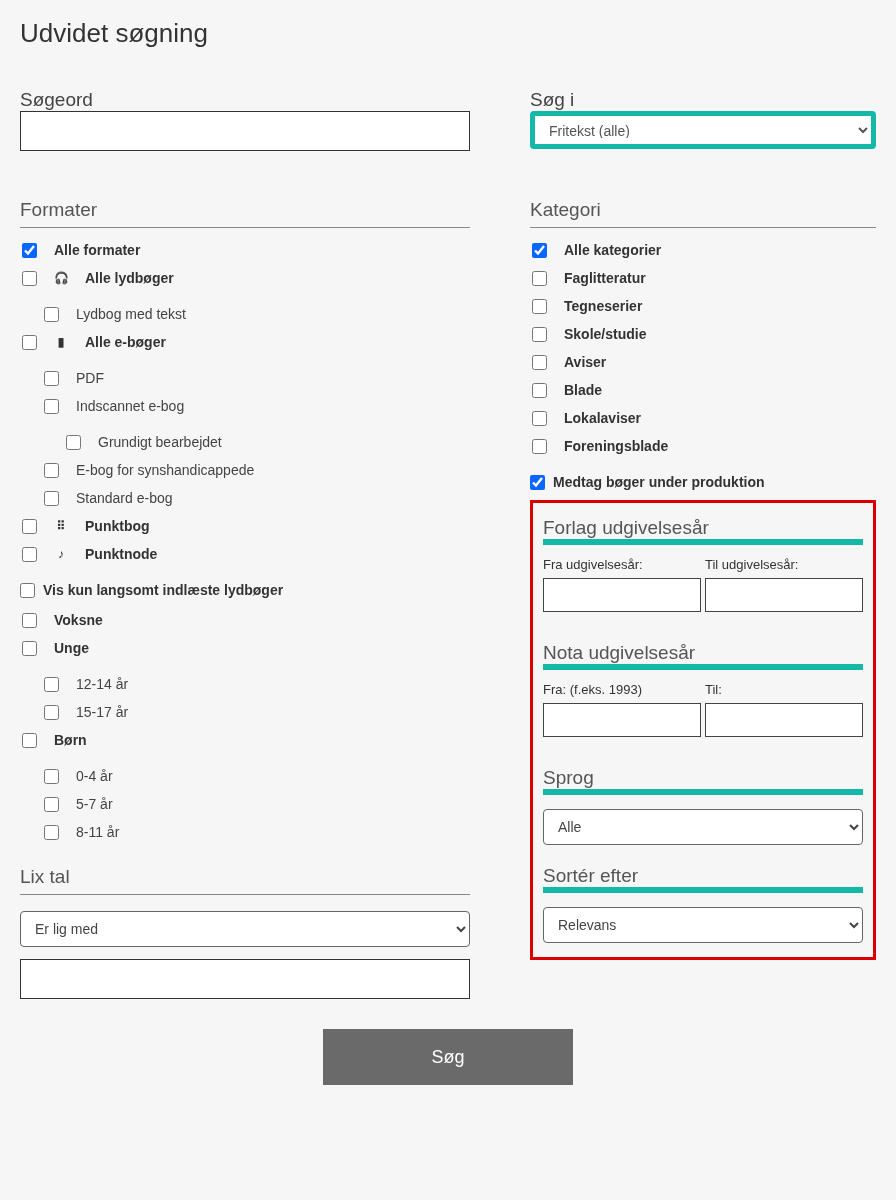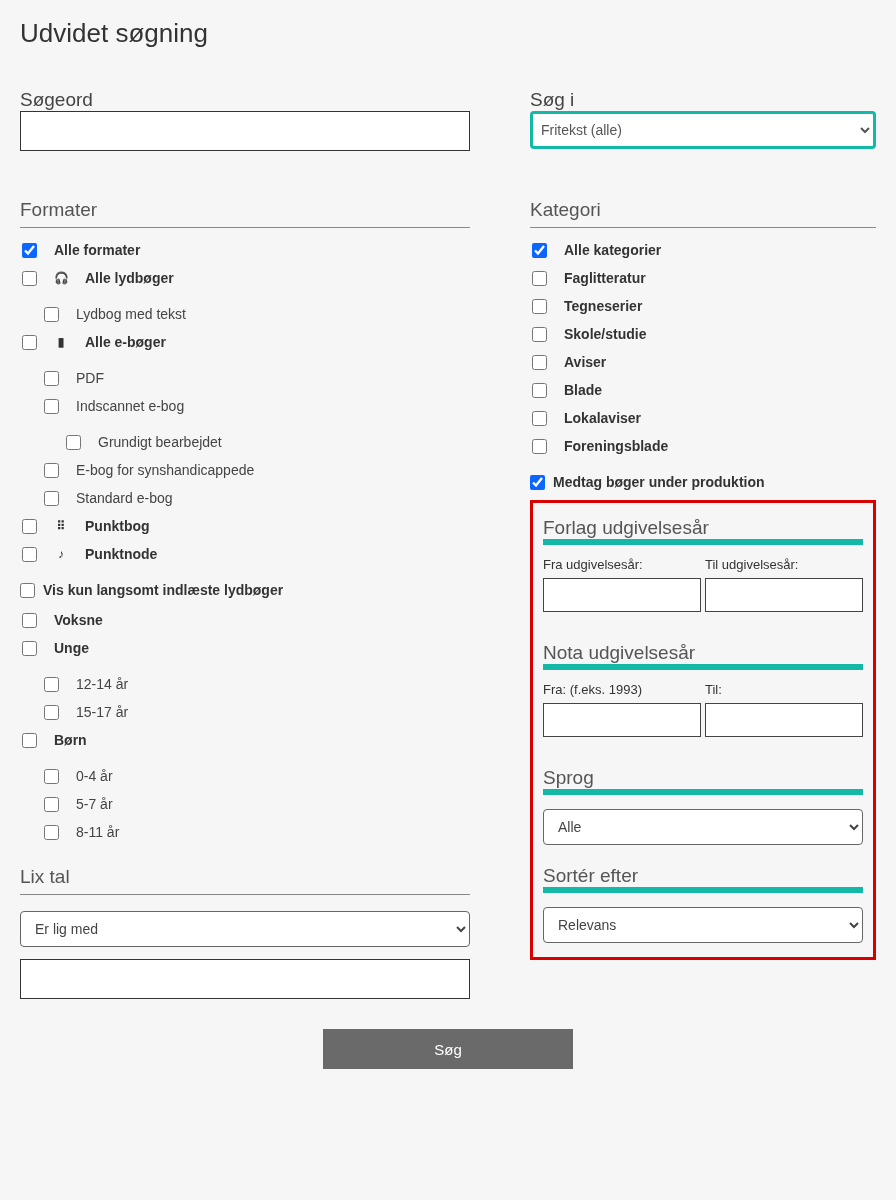--- a/index.html
+++ b/index.html
@@ -35,24 +35,24 @@
     width: 100%;
     height: 40px;
     border: 1px solid #333;
     background: #fff;
     padding: 6px 10px;
     font-size: 14px;
   }
   select.big {
     width: 100%;
     height: 38px;
-    border: 3px solid #14b8a6;
+    border: 5px solid #14b8a6;
     border-radius: 4px;
     background: #fff;
-    padding: 6px 4px;
+    padding: 6px 10px;
     font-size: 14px;
     color: #555;
   }
   .section-heading {
     font-size: 19px;
     color: #555;
     font-weight: 400;
     margin: 20px 0 4px 0;
     padding-bottom: 6px;
     border-bottom: 1px solid #888;
@@ -149,22 +149,22 @@
     background: #fff;
     margin-top: 12px;
     padding: 6px 10px;
   }
   .submit-row { text-align: center; margin-top: 30px; }
   .submit-btn {
     background: #6a6a6a;
     color: #fff;
     border: none;
     width: 250px;
-    height: 40px;
-    font-size: 15px;
+    height: 56px;
+    font-size: 18px;
     cursor: pointer;
   }
 </style>
 </head>
 <body>
 
 <div class="page">
   <h1 class="page-title">Udvidet søgning</h1>
 
   <div class="row">

